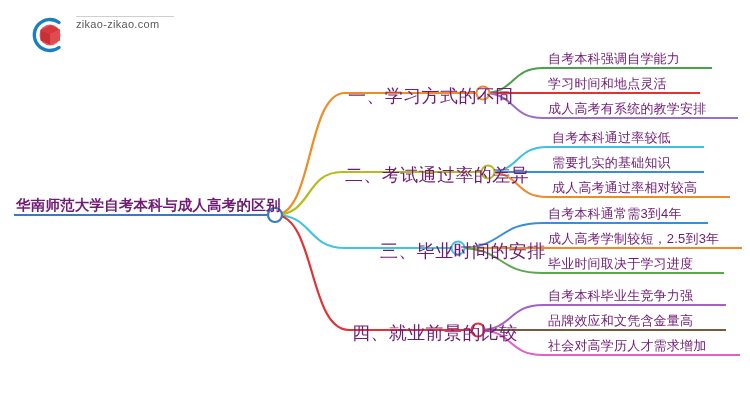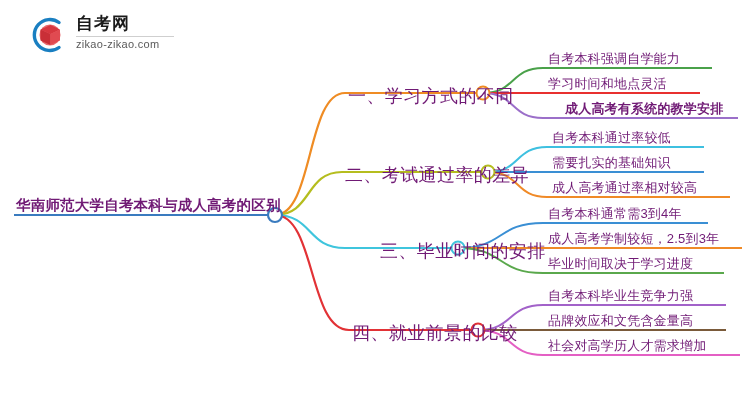--- a/index.html
+++ b/index.html
@@ -76,21 +76,20 @@
 
   <div id="logo">
     <svg id="logo-mark" viewBox="0 0 40 40">
       <path d="M31 7.5 A15.5 15.5 0 1 0 31 32.5" fill="none" stroke="#1a7fc1" stroke-width="3.4" stroke-linecap="round"></path>
       <circle cx="22" cy="20" r="10.5" fill="#e8686d"></circle>
       <path d="M12.5 14.5 L22.5 10 L32 14.5 L22.5 19 Z" fill="#d6373f"></path>
       <path d="M12.5 14.5 L12.5 25.5 L22.5 30 L22.5 19 Z" fill="#c92f37"></path>
       <path d="M22.5 19 L22.5 30 L32 25.5 L32 14.5 Z" fill="#e04a51"></path>
     </svg>
     <div id="logo-text-wrap">
-      <div id="logo-cn">自考网</div>
       <div id="logo-rule"></div>
       <div id="logo-url">zikao-zikao.com</div>
     </div>
   </div>
 
   <svg id="links" viewBox="0 0 750 410">
       <line x1="14" y1="215" x2="275" y2="215" stroke="#3a7bbf" stroke-width="2.2"></line>
       <path d="M275,215 C313.5,215 306.5,93 345,93" fill="none" stroke="#ef8c24" stroke-width="2.2" stroke-linecap="round"></path>
       <line x1="345" y1="93" x2="483" y2="93" stroke="#ef8c24" stroke-width="2.2"></line>
       <path d="M483,93 C516,93 510,68 543,68" fill="none" stroke="#4aa14a" stroke-width="2" stroke-linecap="round"></path>
@@ -128,21 +127,21 @@
       <line x1="543" y1="355" x2="740" y2="355" stroke="#e45fc4" stroke-width="2"></line>
       <circle cx="478" cy="330" r="6.5" fill="#ffffff" stroke="#e23236" stroke-width="2"></circle>
       <circle cx="275" cy="215" r="7" fill="#ffffff" stroke="#3a7bbf" stroke-width="2.2"></circle>
     </svg>
 
   <div id="labels">
       <div class="node-label" id="root-label">华南师范大学自考本科与成人高考的区别</div>
       <div class="node-label branch-label" style="left: 348px; top: 84px;">一、学习方式的不同</div>
       <div class="node-label leaf-label" style="left: 548px; top: 50px;">自考本科强调自学能力</div>
       <div class="node-label leaf-label" style="left: 548px; top: 75px;">学习时间和地点灵活</div>
-      <div class="node-label leaf-label" style="left: 565px; top: 100px; font-weight: bold;">成人高考有系统的教学安排</div>
+      <div class="node-label leaf-label" style="left: 548px; top: 100px;">成人高考有系统的教学安排</div>
       <div class="node-label branch-label" style="left: 345px; top: 163px;">二、考试通过率的差异</div>
       <div class="node-label leaf-label" style="left: 552px; top: 129px;">自考本科通过率较低</div>
       <div class="node-label leaf-label" style="left: 552px; top: 154px;">需要扎实的基础知识</div>
       <div class="node-label leaf-label" style="left: 552px; top: 179px;">成人高考通过率相对较高</div>
       <div class="node-label branch-label" style="left: 348px; top: 239px; margin-left: 32px;">三、毕业时间的安排</div>
       <div class="node-label leaf-label" style="left: 548px; top: 205px;">自考本科通常需3到4年</div>
       <div class="node-label leaf-label" style="left: 548px; top: 230px;">成人高考学制较短，2.5到3年</div>
       <div class="node-label leaf-label" style="left: 548px; top: 255px;">毕业时间取决于学习进度</div>
       <div class="node-label branch-label" style="left: 352px; top: 321px;">四、就业前景的比较</div>
       <div class="node-label leaf-label" style="left: 548px; top: 287px;">自考本科毕业生竞争力强</div>

